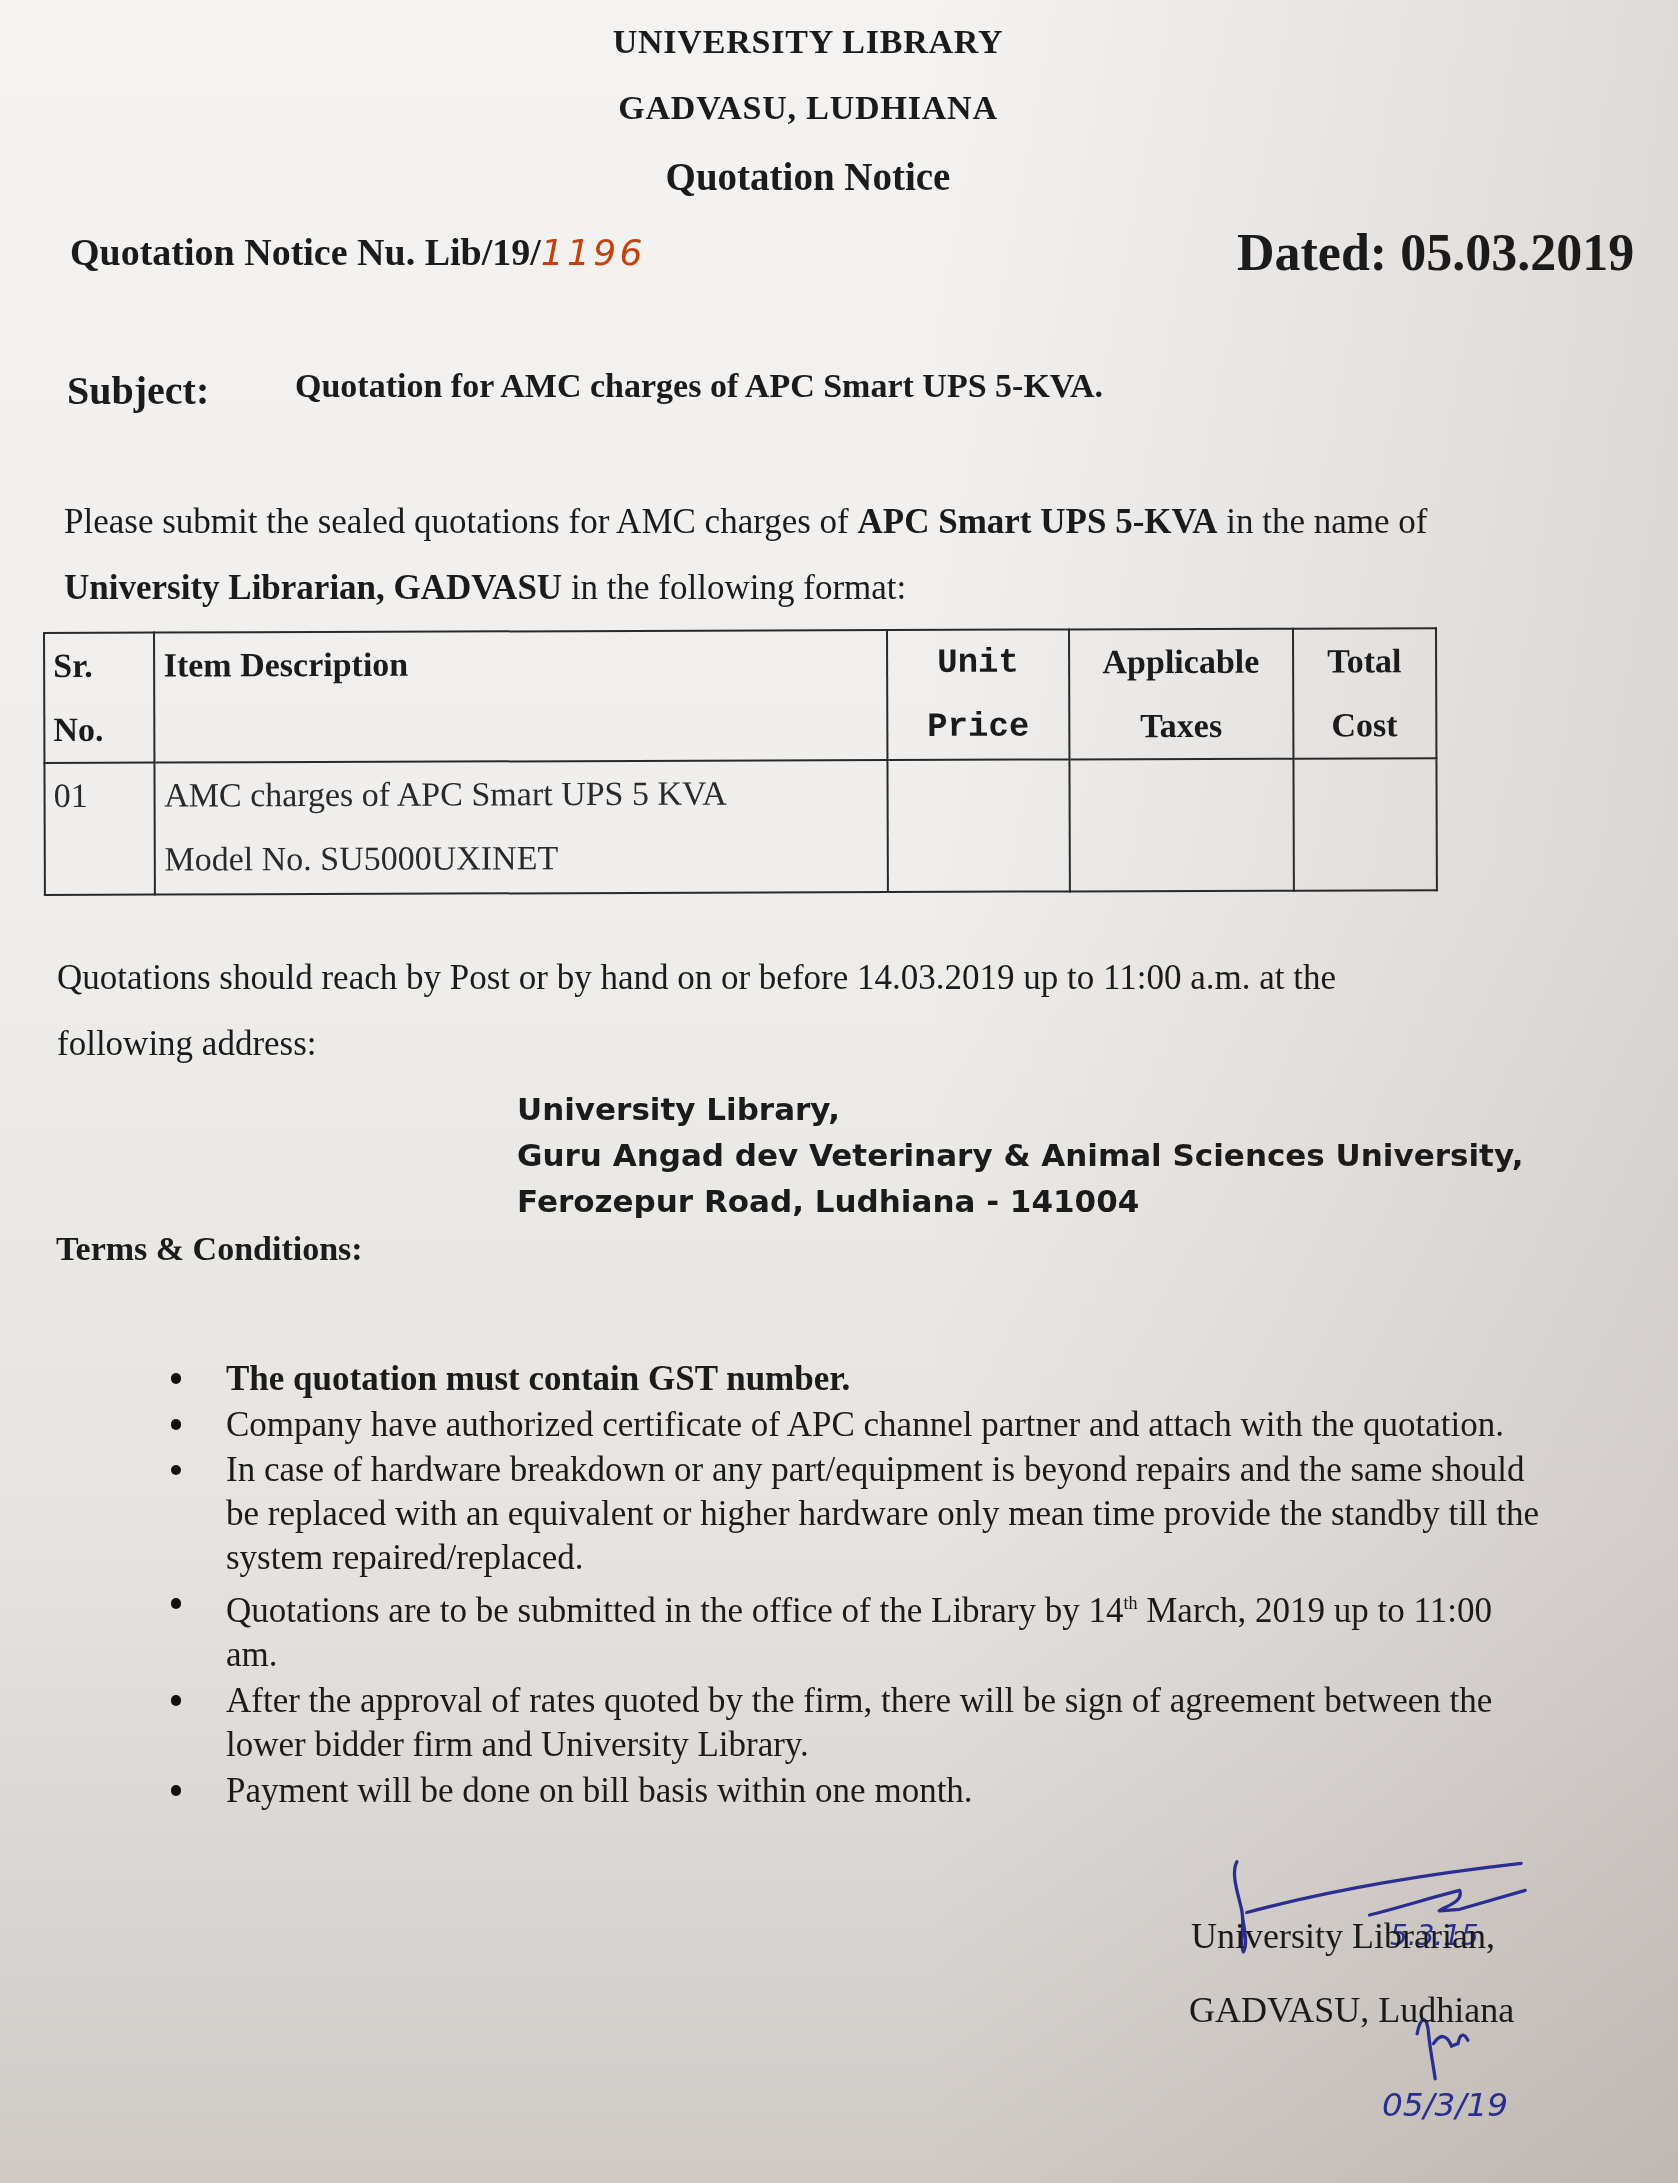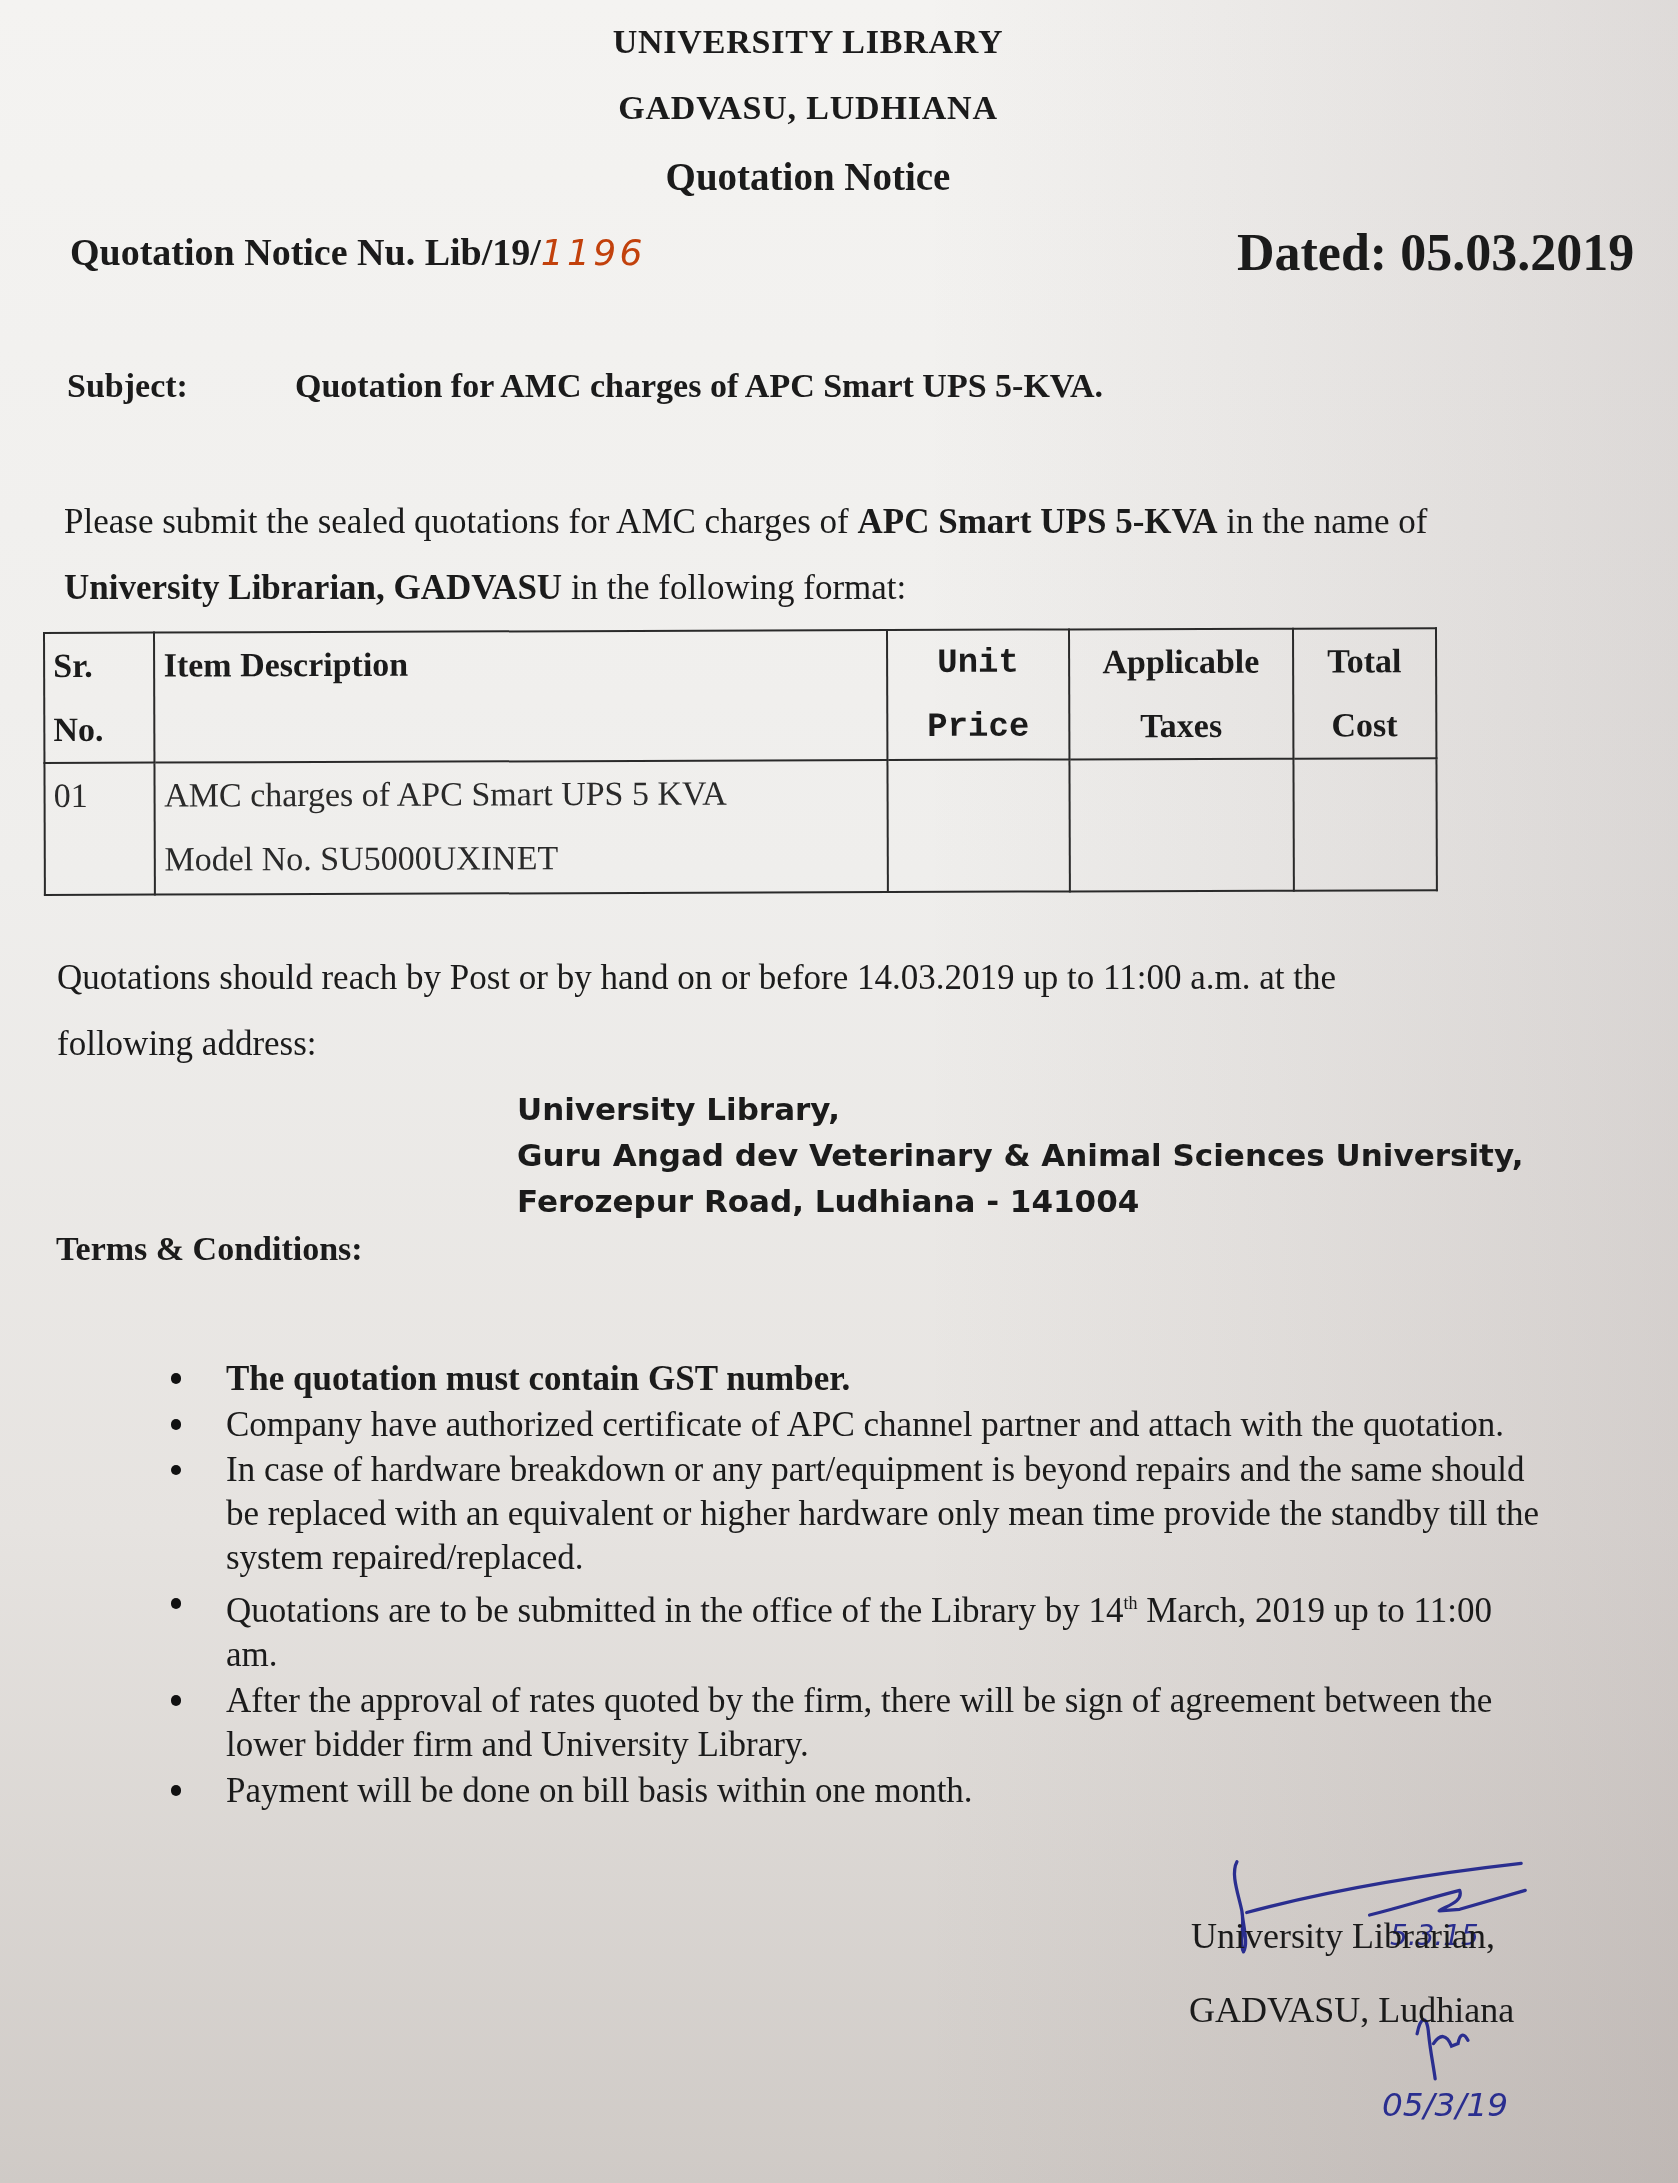--- a/index.html
+++ b/index.html
@@ -21,21 +21,21 @@
     .center { left: 0; width: 1616px; text-align: center; }
 
     .h-org { top: 23px; font-size: 34px; font-weight: bold; letter-spacing: 0.8px; }
     .h-loc { top: 89px; font-size: 34px; font-weight: bold; letter-spacing: 0.8px; }
     .h-title { top: 154px; font-size: 39px; font-weight: bold; }
 
     .ref { left: 70px; top: 230px; font-size: 38px; font-weight: bold; }
     .ref .hand { font-family: "DejaVu Sans", sans-serif; font-weight: normal; color: #c2410c; font-size: 36px; font-style: italic; letter-spacing: 3.3px; }
     .dated { left: 1193px; top: 223px; font-size: 52px; font-weight: bold; margin-left: 44px; }
 
-    .subject-label { left: 67px; top: 367px; font-size: 34px; font-weight: bold; }
+    .subject-label { left: 67px; top: 367px; font-size: 40px; font-weight: bold; }
     .subject-text { left: 295px; top: 367px; font-size: 34px; font-weight: bold; }
 
     .intro1 { left: 64px; top: 502px; font-size: 35px; }
     .intro2 { left: 64px; top: 568px; font-size: 35px; }
     .intro1 b, .intro2 b { font-weight: bold; }
 
     table.quote {
       position: absolute; left: 43px; top: 632px;
       border-collapse: collapse;
       font-size: 34px;

